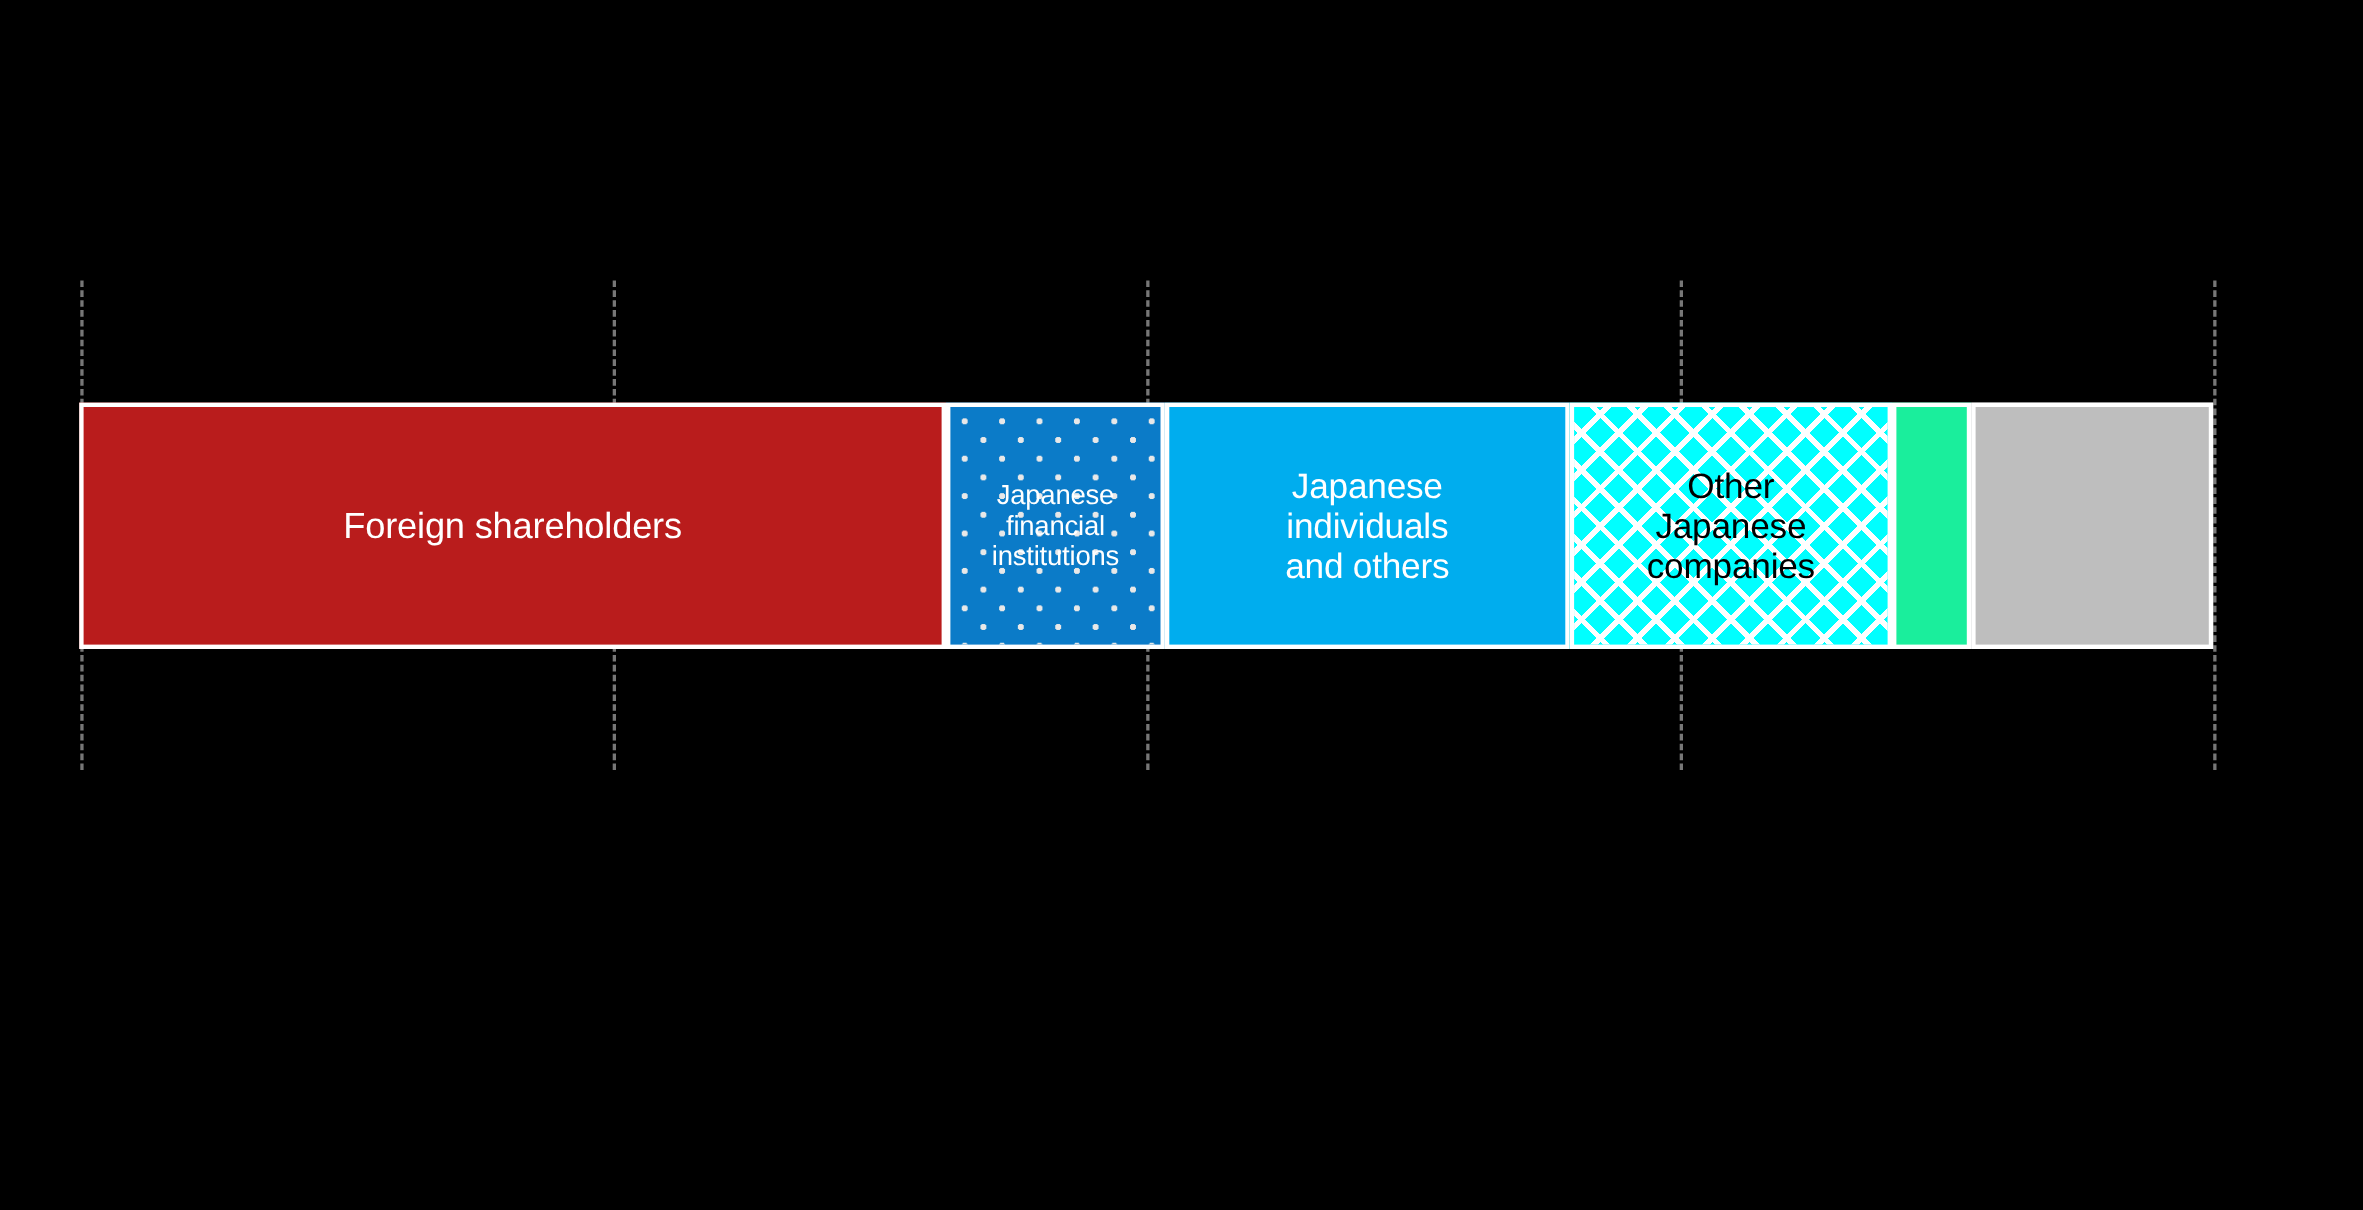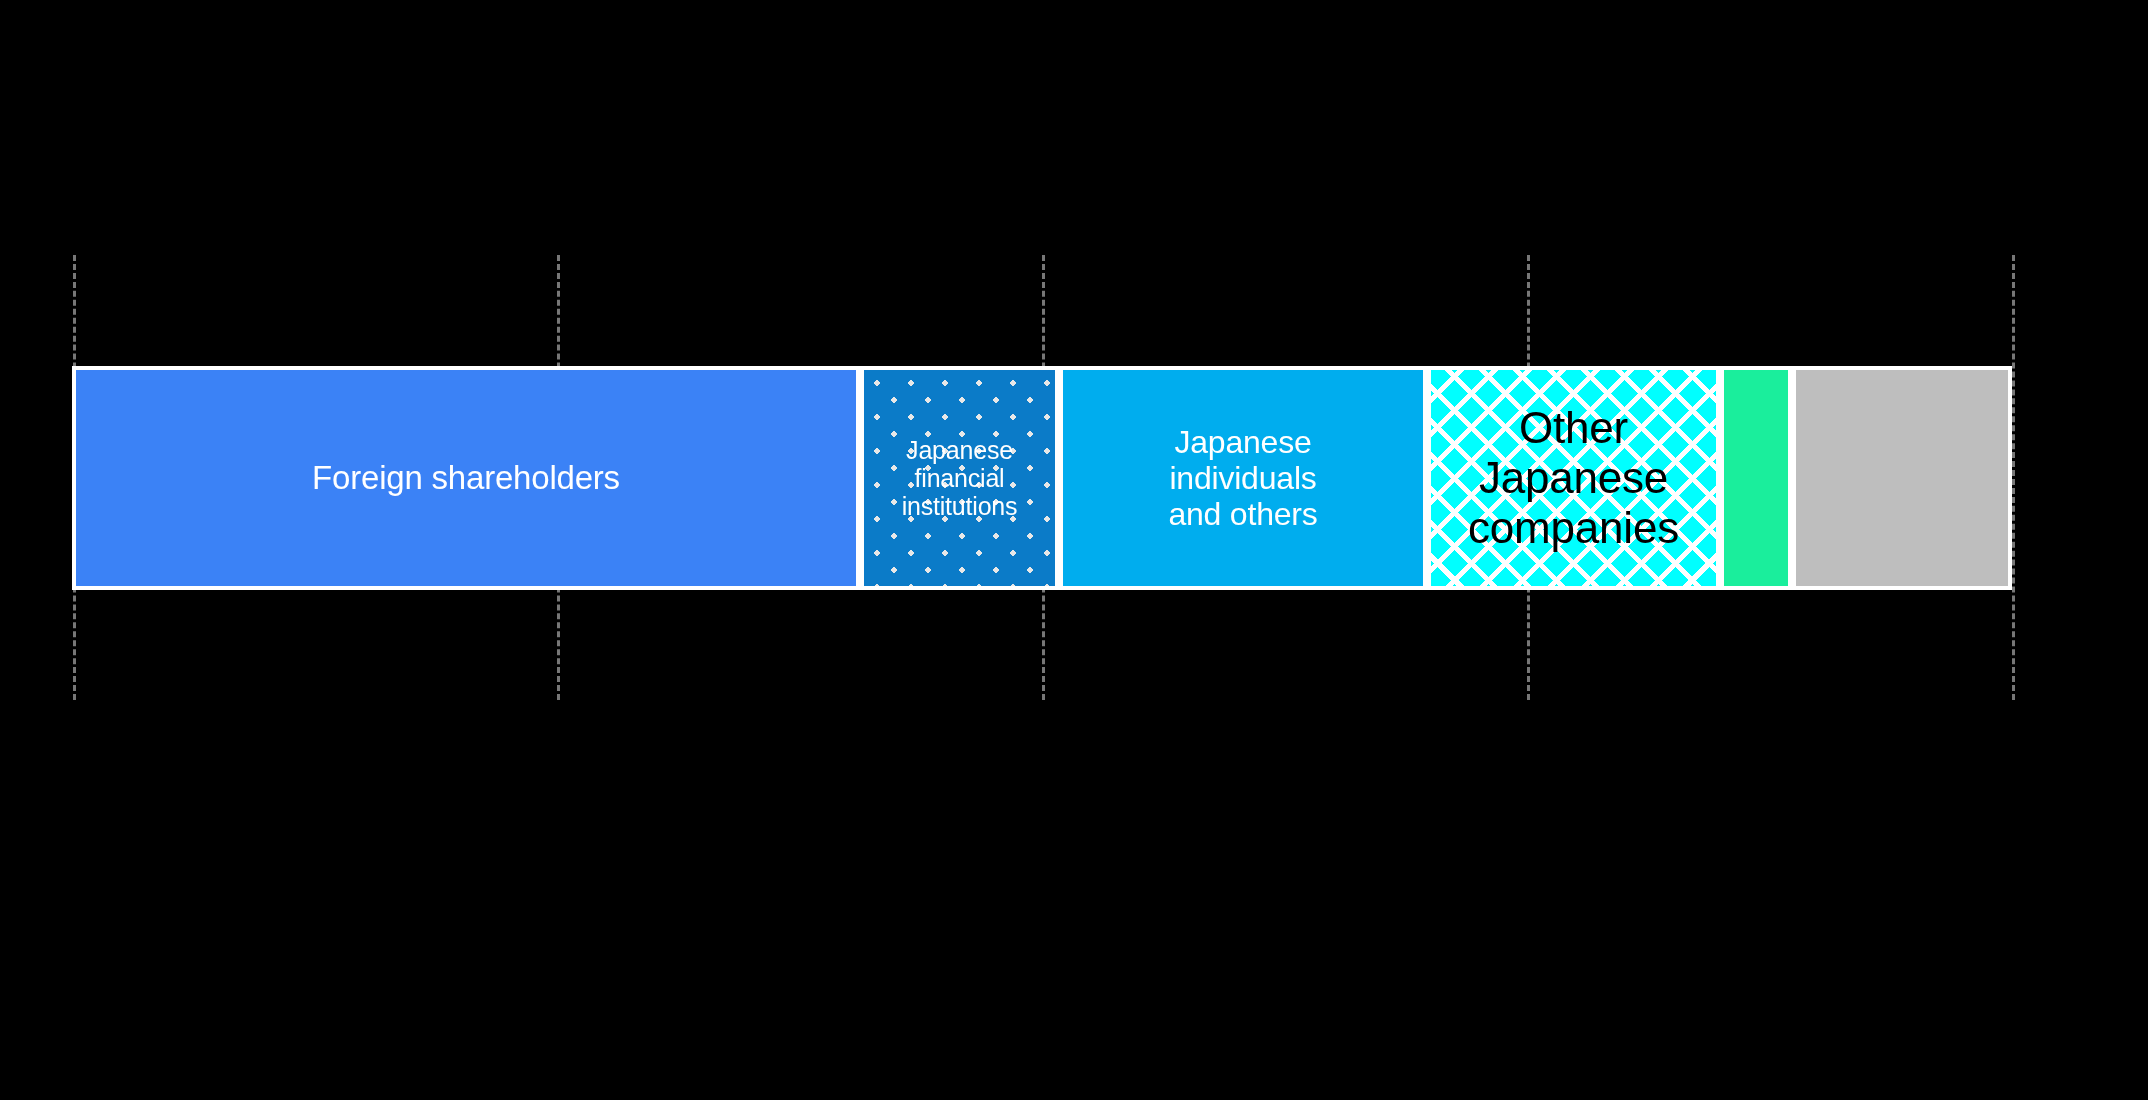--- a/index.html
+++ b/index.html
@@ -60,21 +60,21 @@
     position: relative;
     z-index: 3;
     text-align: center;
     line-height: 1.13;
     white-space: pre-line;
     letter-spacing: -0.2px;
   }
 
   
   .seg-foreign {
-    background: #3b82f6;
+    background: #b91c1c;
   }
   .seg-foreign .seg-label {
     color: #ffffff;
     font-size: 33px;
   }
 
   
   .seg-jfi {
     background-color: #0b7bc8;
   }
@@ -113,21 +113,21 @@
     background-image:
       repeating-linear-gradient(45deg,
         #ffffff 0px, #ffffff 5px,
         transparent 5px, transparent 24px),
       repeating-linear-gradient(-45deg,
         #ffffff 0px, #ffffff 5px,
         transparent 5px, transparent 24px);
   }
   .seg-ojc .seg-label {
     color: #000000;
-    font-size: 44px;
+    font-size: 32px;
   }
 
   
   .seg-green {
     background: #1AEE9C;
   }
 
   
   .seg-gray {
     background: #BEBEBE;

